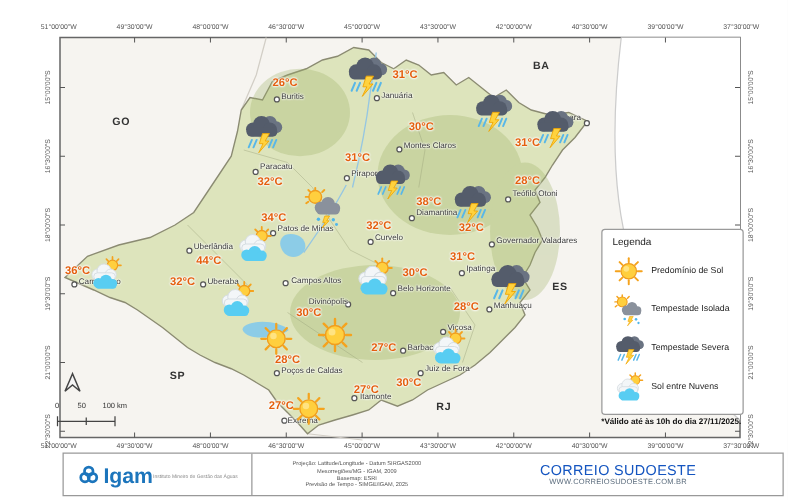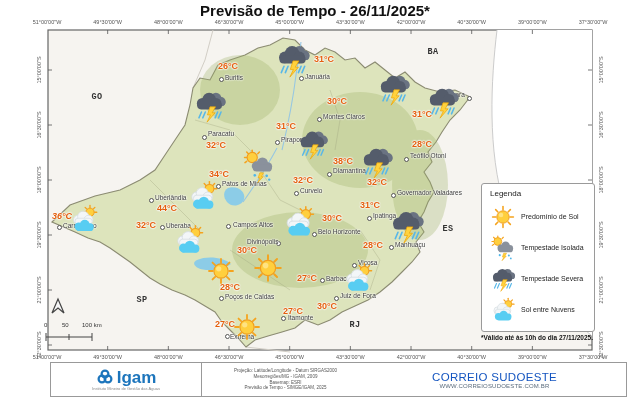--- a/index.html
+++ b/index.html
@@ -9,58 +9,57 @@
       font-size:15px;font-weight:bold;color:#111;}
   #basemap{position:absolute;left:0;top:0;}
   #map-overlay{position:absolute;left:0;top:0;width:630px;height:400px;pointer-events:none;}
   .city-dot{position:absolute;width:5px;height:5px;border-radius:50%;
       background:#fff;border:1px solid #555;box-sizing:border-box;}
   .city-label{position:absolute;font-size:6.5px;color:#3a3a3a;white-space:nowrap;
       text-shadow:0 0 2px #fff,0 0 2px #fff,0 0 2px #fff;}
   .city-temp{position:absolute;font-size:9px;font-weight:bold;color:#e45f0e;white-space:nowrap;
       text-shadow:0 0 2px #fff,0 0 2px #fff,0 0 2px #fff,0 0 1px #fff;}
   .state-label{position:absolute;font-size:8.5px;font-weight:bold;color:#333;
-      transform:translate(-50%,-50%);letter-spacing:.5px;font-family:Liberation Mono, monospace;}
+      transform:translate(-50%,-50%);letter-spacing:.5px;}
   .axis-label{position:absolute;font-size:5.5px;color:#555;white-space:nowrap;
       transform:translate(-50%,-50%);}
   .axis-label.vert{transform:translate(-50%,-50%) rotate(-90deg);}
   .wicon{position:absolute;}
   #legend-box{position:absolute;left:481px;top:183px;width:114px;height:149px;
       background:#fff;border:1px solid #9a9a9a;border-radius:3px;box-sizing:border-box;
       padding:5px 6px 18px 8px;}
   #legend-title{font-size:8px;color:#222;margin-bottom:3px;}
   .legend-row{display:flex;align-items:center;height:31px;}
   .legend-row svg{flex:0 0 26px;}
   .legend-label{font-size:7px;color:#222;margin-left:5px;}
   #validity-note{position:absolute;left:427px;top:334px;width:166px;text-align:right;
       font-size:6.5px;font-weight:bold;color:#111;}
   #scale-labels span{position:absolute;font-size:6px;color:#333;}
   #footer{position:absolute;left:50px;top:362px;width:577px;height:35px;
       border:1px solid #999;box-sizing:border-box;background:#fff;display:flex;align-items:center;}
-  #footer-igam{width:150px;display:flex;flex-direction:column;align-items:center;justify-content:center;}
+  #footer-igam{width:150px;display:flex;flex-direction:row;align-items:center;justify-content:center;}
   .igam-line{display:flex;align-items:flex-end;}
   #igam-name{font-size:17px;font-weight:bold;color:#1c75bc;line-height:15px;margin-left:3px;}
   #igam-sub{font-size:4px;color:#8a8a8a;margin-top:1px;}
   #footer-simge{width:125px;display:flex;flex-direction:column;align-items:center;justify-content:center;}
   .simge-line{display:flex;align-items:center;}
   #simge-name{font-size:11px;color:#5a5a5a;letter-spacing:2px;margin-left:4px;}
   #simge-sub{font-size:3.5px;color:#999;margin-top:1px;text-align:center;}
   #footer-divider{width:1px;height:33px;background:#999;margin-right:6px;}
   #footer-credits{width:155px;text-align:center;}
   #footer-credits div{font-size:4.5px;color:#555;line-height:5.6px;}
   #footer-brand{flex:1;text-align:center;}
   #brand-name{font-size:11.5px;font-weight:normal;color:#1455c0;letter-spacing:.3px;}
   #brand-url{font-size:6px;color:#5a6b7c;letter-spacing:.2px;}
 </style>
 </head>
 <body>
 
 <div id="stage">
 
-  <div id="page-title">Previsão de Tempo - 26/11/2025*</div>
 
   <svg id="basemap" width="630" height="400">
     <defs>
       <symbol id="sym-sun-icon" viewBox="0 0 40 40">
         <g stroke="#f5a31d" stroke-width="2.4" stroke-linecap="round">
           <line x1="20" y1="4" x2="20" y2="9"></line>
             <line x1="20" y1="31" x2="20" y2="36"></line>
           <line x1="4" y1="20" x2="9" y2="20"></line>
             <line x1="31" y1="20" x2="36" y2="20"></line>
           <line x1="8.7" y1="8.7" x2="12.2" y2="12.2"></line>
@@ -213,21 +212,21 @@
         <line x1="48" y1="290" x2="52" y2="290"></line>
         <line x1="588" y1="290" x2="592" y2="290"></line>
         <line x1="48" y1="345" x2="52" y2="345"></line>
         <line x1="588" y1="345" x2="592" y2="345"></line>
       </g>
   </svg>
 
   <div id="map-overlay">
       <div class="city-dot" style="left: 56.5px; top: 224.5px; position: absolute;"></div>
       <span class="city-label" style="left: 63px; top: 222px; position: absolute;">Carneirinho</span>
-      <span class="city-temp" style="left: 52px; top: 211px; position: absolute; font-style: italic;">36°C</span>
+      <span class="city-temp" style="left: 52px; top: 211px; position: absolute;">36°C</span>
       <div class="city-dot" style="left: 148.5px; top: 197.5px; position: absolute;"></div>
       <span class="city-label" style="left: 155px; top: 194px; position: absolute;">Uberlândia</span>
       <span class="city-temp" style="left: 157px; top: 203px; position: absolute;">44°C</span>
       <div class="city-dot" style="left: 159.5px; top: 224.5px; position: absolute;"></div>
       <span class="city-label" style="left: 166px; top: 222px; position: absolute;">Uberaba</span>
       <span class="city-temp" style="left: 136px; top: 220px; position: absolute;">32°C</span>
       <div class="city-dot" style="left: 201.5px; top: 134.5px; position: absolute;"></div>
       <span class="city-label" style="left: 208px; top: 130px; position: absolute;">Paracatu</span>
       <span class="city-temp" style="left: 206px; top: 140px; position: absolute;">32°C</span>
       <div class="city-dot" style="left: 218.5px; top: 76.5px; position: absolute;"></div>

